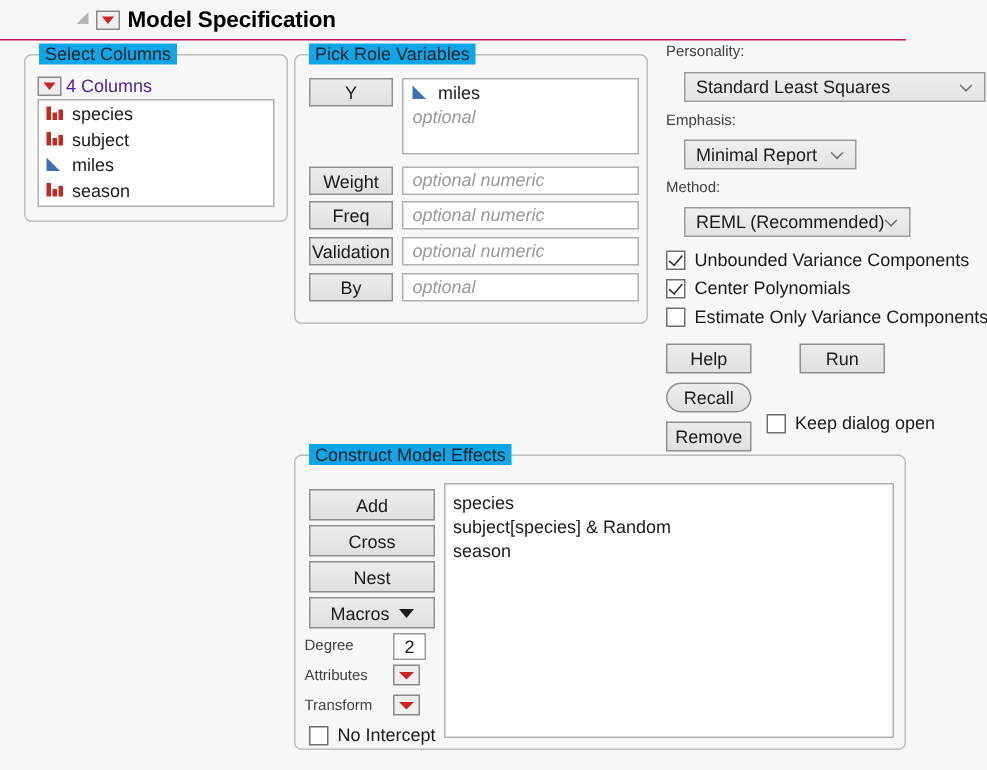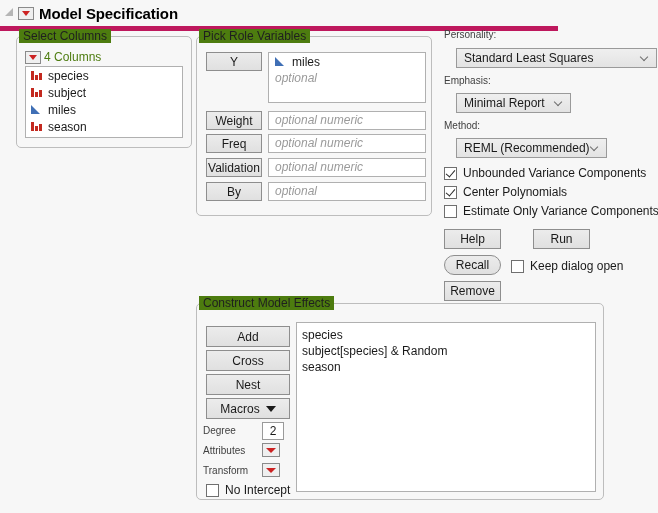--- a/index.html
+++ b/index.html
@@ -18,21 +18,22 @@
     -webkit-font-smoothing: none;
   }
   
   .titlebar {
     position: absolute;
     left: 0; top: 0;
     width: 558px; height: 26px;
     display: flex;
     align-items: center;
     background: #f7f7f7;
-    border-bottom: 5px solid #be185d;
+    border-bottom: 1px solid #be185d;
+    padding-left: 46px;
   }
   .outline-tri {
     width: 12px; height: 12px;
     margin-left: 4px; margin-right: 2px;
     position: relative;
   }
   .outline-tri::after {
     content: "";
     position: absolute;
     left: 1px; top: 1px;
@@ -69,36 +70,36 @@
   .group {
     position: absolute;
     border: 1px solid #bdbdbd;
     border-radius: 5px;
     box-sizing: border-box;
     background: transparent;
   }
   .group > .legend {
     position: absolute;
     top: -8px;
-    left: 2px;
-    background: #4d7c0f;
+    left: 9px;
+    background: #0ea5e9;
     padding: 0 4px;
     font-size: 12px;
     color: #1f1f1f;
     white-space: nowrap;
   }
 
   
   .col-header {
     position: absolute;
     display: flex;
     align-items: center;
     gap: 3px;
   }
-  .col-header .lbl { font-size: 12px; color: #4d7c0f; }
+  .col-header .lbl { font-size: 12px; color: #4c1d95; }
   .listbox {
     position: absolute;
     background: #ffffff;
     border: 1px solid #b0b0b0;
     box-sizing: border-box;
     overflow: hidden;
   }
   .col-item {
     display: flex;
     align-items: center;
@@ -404,21 +405,21 @@
   <span>Center Polynomials</span>
 </div>
 <div class="chk" style="left:444px; top:204px;">
   <span class="box"></span>
   <span>Estimate Only Variance Components</span>
 </div>
 
 <button class="btn" style="left:444px; top:229px; width:57px; height:20px;">Help</button>
 <button class="btn" style="left:533px; top:229px; width:57px; height:20px;">Run</button>
 <button class="btn" style="left:444px; top:255px; width:57px; height:20px;border-radius:10px;">Recall</button>
-<div class="chk" style="left:511px; top:259px;">
+<div class="chk" style="left:511px; top:275px;">
   <span class="box"></span>
   <span>Keep dialog open</span>
 </div>
 <button class="btn" style="left:444px; top:281px; width:57px; height:20px;text-align:center;">Remove</button>
 
 <div class="group" style="left:196px; top:303px; width:408px; height:197px;">
   <span class="legend">Construct Model Effects</span>
 </div>
 
 <button class="btn" style="left:206px; top:326px; width:84px; height:21px;">Add</button>

